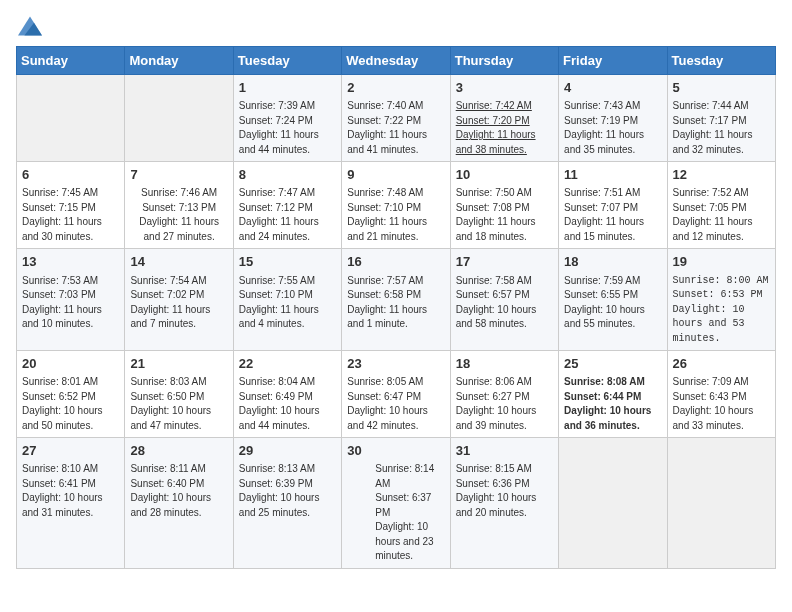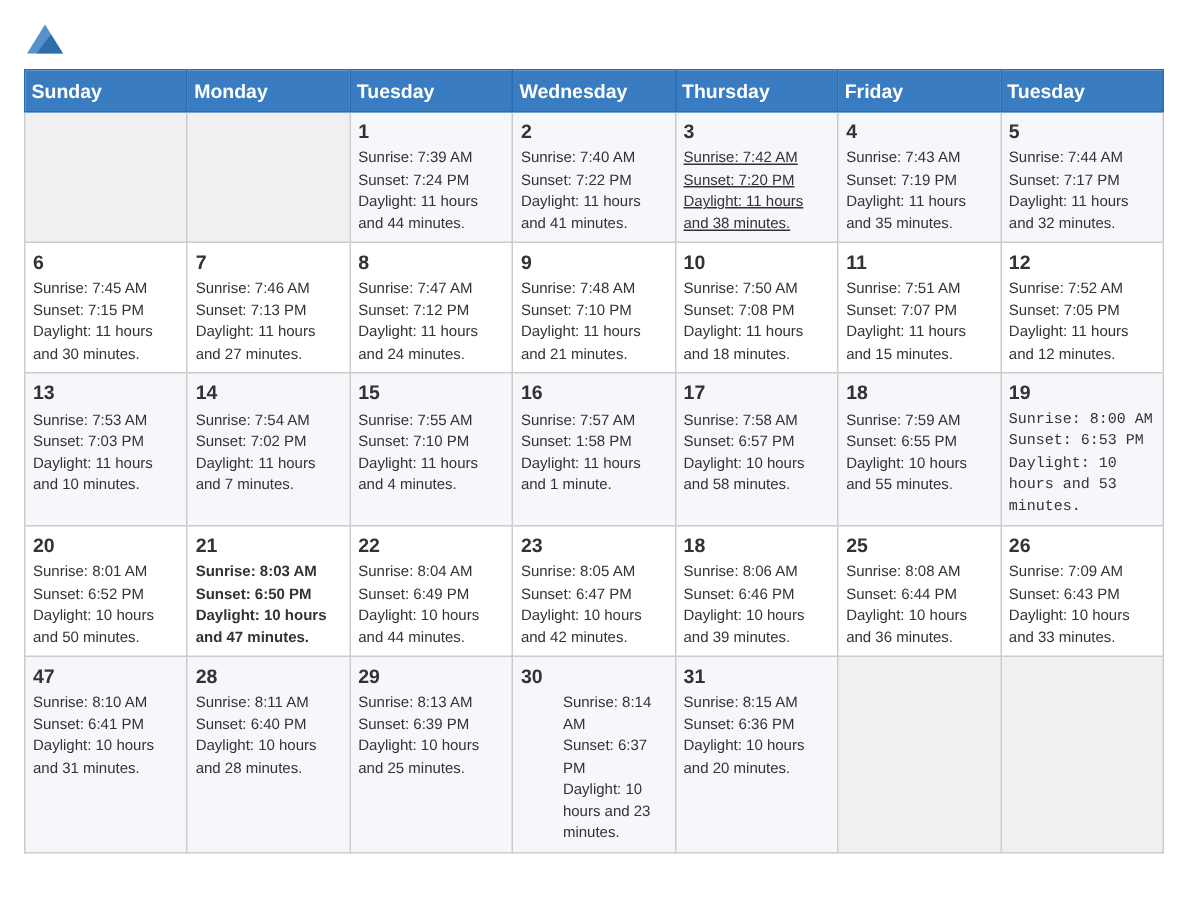--- a/index.html
+++ b/index.html
@@ -171,21 +171,21 @@
       </tr>
       <tr>
         <td>
           <span class="day-number">6</span>
           <div class="day-info" style="white-space: pre-line;">Sunrise: 7:45 AM
 Sunset: 7:15 PM
 Daylight: 11 hours and 30 minutes.</div>
         </td>
         <td>
           <span class="day-number">7</span>
-          <div class="day-info" style="white-space: pre-line;">Sunrise: 7:46 AM
+          <div class="day-info" style="white-space: pre-line; text-align: center;">Sunrise: 7:46 AM
 Sunset: 7:13 PM
 Daylight: 11 hours and 27 minutes.</div>
         </td>
         <td>
           <span class="day-number">8</span>
           <div class="day-info" style="white-space: pre-line;">Sunrise: 7:47 AM
 Sunset: 7:12 PM
 Daylight: 11 hours and 24 minutes.</div>
         </td>
         <td>
@@ -228,21 +228,21 @@
         </td>
         <td>
           <span class="day-number">15</span>
           <div class="day-info" style="white-space: pre-line;">Sunrise: 7:55 AM
 Sunset: 7:10 PM
 Daylight: 11 hours and 4 minutes.</div>
         </td>
         <td>
           <span class="day-number">16</span>
           <div class="day-info" style="white-space: pre-line;">Sunrise: 7:57 AM
-Sunset: 1:58 PM
+Sunset: 6:58 PM
 Daylight: 11 hours and 1 minute.</div>
         </td>
         <td>
           <span class="day-number">17</span>
           <div class="day-info" style="white-space: pre-line;">Sunrise: 7:58 AM
 Sunset: 6:57 PM
 Daylight: 10 hours and 58 minutes.</div>
         </td>
         <td>
           <span class="day-number">18</span>
@@ -259,58 +259,58 @@
       </tr>
       <tr>
         <td>
           <span class="day-number">20</span>
           <div class="day-info" style="white-space: pre-line;">Sunrise: 8:01 AM
 Sunset: 6:52 PM
 Daylight: 10 hours and 50 minutes.</div>
         </td>
         <td>
           <span class="day-number">21</span>
-          <div class="day-info" style="white-space: pre-line; font-weight: bold;">Sunrise: 8:03 AM
+          <div class="day-info" style="white-space: pre-line;">Sunrise: 8:03 AM
 Sunset: 6:50 PM
 Daylight: 10 hours and 47 minutes.</div>
         </td>
         <td>
           <span class="day-number">22</span>
           <div class="day-info" style="white-space: pre-line;">Sunrise: 8:04 AM
 Sunset: 6:49 PM
 Daylight: 10 hours and 44 minutes.</div>
         </td>
         <td>
           <span class="day-number">23</span>
           <div class="day-info" style="white-space: pre-line;">Sunrise: 8:05 AM
 Sunset: 6:47 PM
 Daylight: 10 hours and 42 minutes.</div>
         </td>
         <td>
           <span class="day-number">18</span>
           <div class="day-info" style="white-space: pre-line;">Sunrise: 8:06 AM
-Sunset: 6:46 PM
+Sunset: 6:27 PM
 Daylight: 10 hours and 39 minutes.</div>
         </td>
         <td>
           <span class="day-number">25</span>
-          <div class="day-info" style="white-space: pre-line;">Sunrise: 8:08 AM
+          <div class="day-info" style="white-space: pre-line; font-weight: bold;">Sunrise: 8:08 AM
 Sunset: 6:44 PM
 Daylight: 10 hours and 36 minutes.</div>
         </td>
         <td>
           <span class="day-number">26</span>
           <div class="day-info" style="white-space: pre-line;">Sunrise: 7:09 AM
 Sunset: 6:43 PM
 Daylight: 10 hours and 33 minutes.</div>
         </td>
       </tr>
       <tr>
         <td>
-          <span class="day-number">47</span>
+          <span class="day-number">27</span>
           <div class="day-info" style="white-space: pre-line;">Sunrise: 8:10 AM
 Sunset: 6:41 PM
 Daylight: 10 hours and 31 minutes.</div>
         </td>
         <td>
           <span class="day-number">28</span>
           <div class="day-info" style="white-space: pre-line;">Sunrise: 8:11 AM
 Sunset: 6:40 PM
 Daylight: 10 hours and 28 minutes.</div>
         </td>

